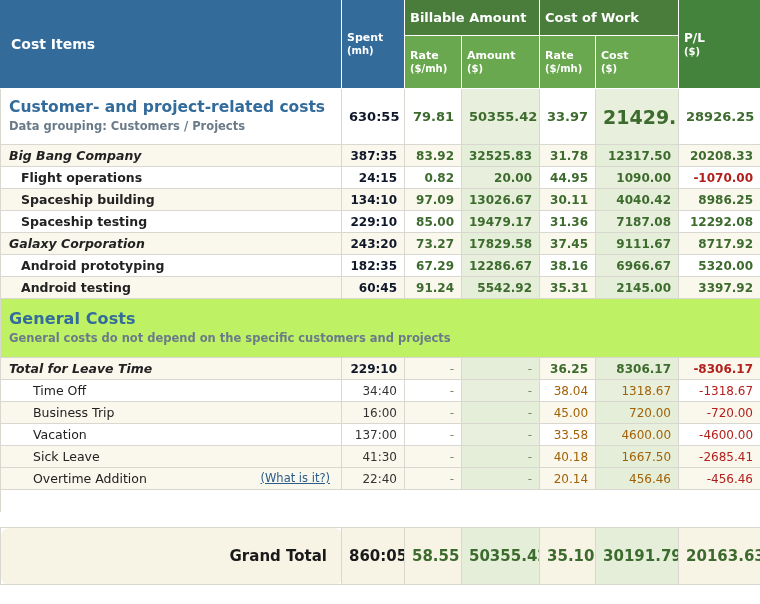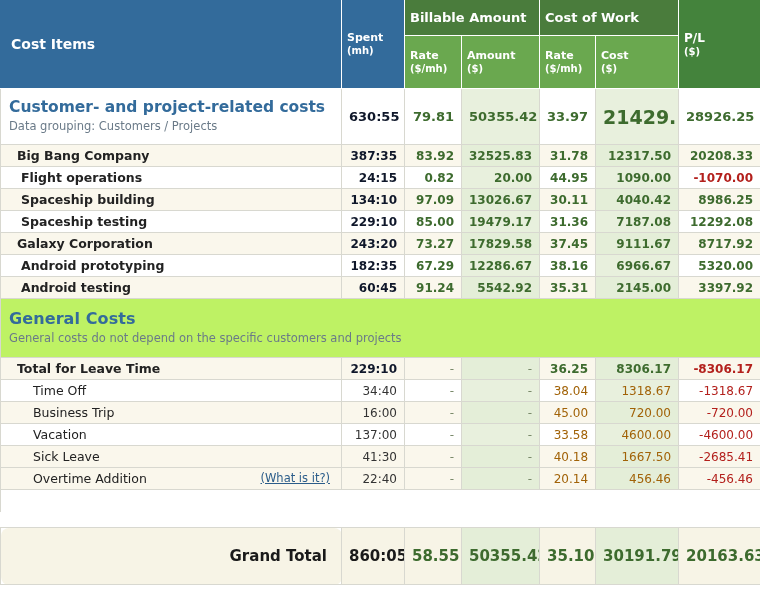--- a/index.html
+++ b/index.html
@@ -105,29 +105,30 @@
   .sec-title{
     color:#336b9b;
     font-size:16px;
     font-weight:bold;
     letter-spacing:.1px;
   }
   .sec-sub{
     color:#6a7a88;
     font-size:11.5px;
     padding-top:3px;
+    font-weight:bold;
   }
   .sum-title{
     color:#336b9b;
     font-size:15.5px;
     font-weight:bold;
   }
 
   
-  .lvl0{font-weight:bold;font-size:12.5px;padding-left:16px;}
+  .lvl0{font-weight:bold;font-size:12.5px;padding-left:8px;font-style:italic;}
   .lvl1{font-weight:bold;font-size:12.5px;padding-left:20px;}
   .lvl1n{font-weight:normal;font-size:12.5px;padding-left:32px;}
 
   .whatis{
     float:right;
     color:#2b5d8a;
     font-weight:normal;
     font-size:11.5px;
     padding-right:4px;
   }

